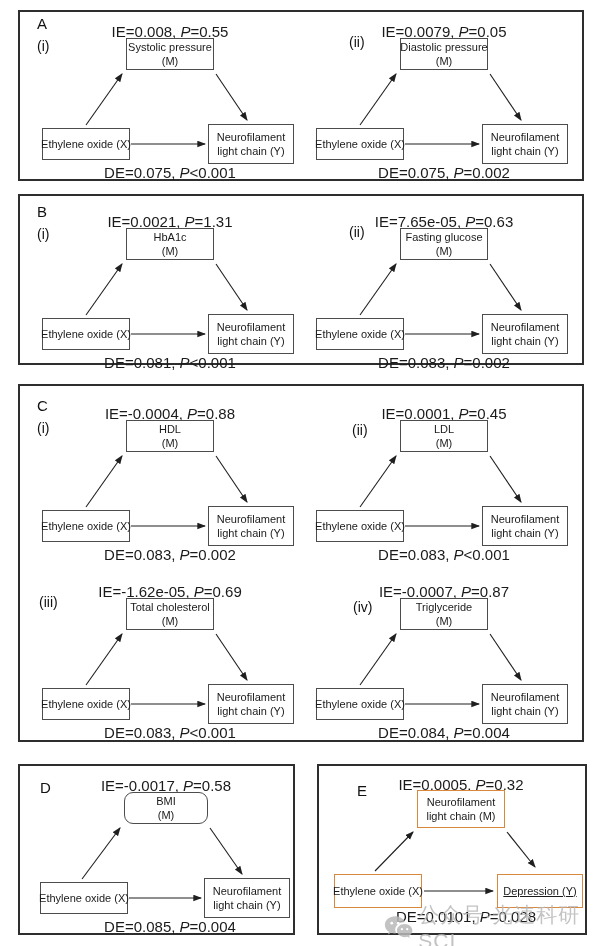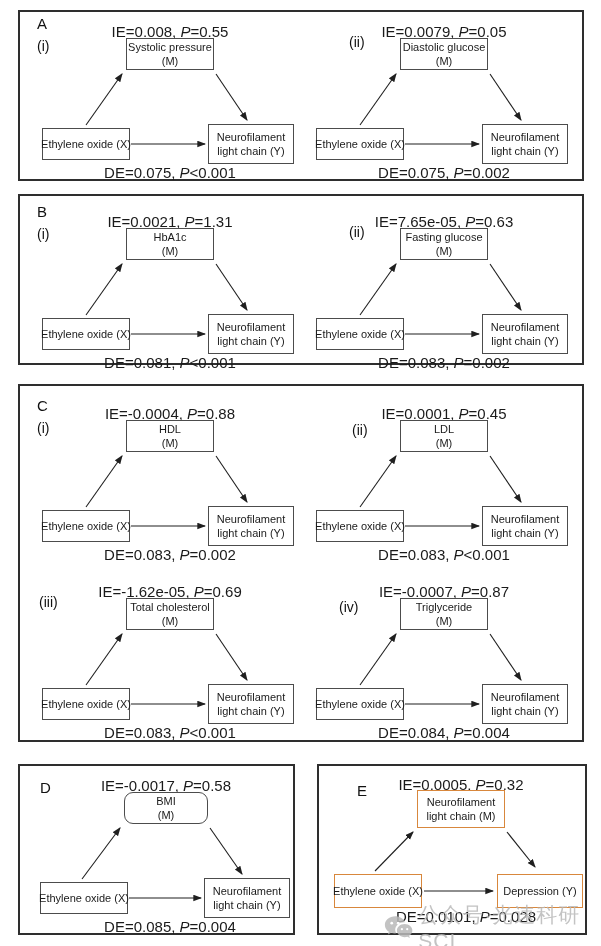--- a/index.html
+++ b/index.html
@@ -18,21 +18,21 @@
   .cell .ie{left:150px;top:11px;}
   .cell .m {left:106px;top:26px;width:88px;min-height:32px;}
   .cell .x {left:22px; top:116px;width:88px;height:32px;}
   .cell .y {left:188px;top:112px;width:86px;height:40px;}
   .cell .de{left:150px;top:152px;}
   .arrows{position:absolute;left:0;top:0;}
   
   .cellE .ie{left:142px;top:10px;}
   .cellE .m {left:98px;top:24px;width:88px;min-height:38px;}
   .cellE .x {left:15px;top:108px;width:88px;height:34px;}
-  .cellE .y {left:178px;top:108px;width:86px;height:34px;}
+  .cellE .y {left:178px;top:108px;width:86px;height:34px;text-decoration:underline;}
   .cellE .de{left:140px;top:142px;padding-left:14px;}
   .cellE .box{border-color:#d8873c;}
   
   .cellD .ie{left:146px;}
   .cellD .m {left:104px;width:84px;border-radius:9px;}
   .cellD .x {left:20px;}
   .cellD .y {left:184px;}
   line{stroke:#1f1f1f;stroke-width:1.1;}
   .watermark{position:absolute;left:384px;top:901px;display:flex;align-items:center;gap:5px;
              color:#b9b9b9;font-size:21px;letter-spacing:1px;z-index:5;opacity:.85;pointer-events:none;}
@@ -69,21 +69,21 @@
           </defs>
         <line x1="66" y1="113" x2="102" y2="62" marker-end="url(#ah0)"></line>
         <line x1="196" y1="62" x2="227" y2="108" marker-end="url(#ah0)"></line>
         <line x1="111" y1="132" x2="185" y2="132" marker-end="url(#ah0)"></line>
       </svg>
     </div>
 
     <div class="cell" style="left:274px;top:0;">
       <div class="stat ie"><span>IE=0.0079, </span><i>P</i><span>=0.05</span></div>
       <div class="box m">
-          <div>Diastolic glucose</div>
+          <div>Diastolic pressure</div>
           <div>(M)</div>
         </div>
       <div class="box x">
           <div>Ethylene oxide (X)</div>
         </div>
       <div class="box y">
           <div>Neurofilament</div>
           <div>light chain (Y)</div>
         </div>
       <div class="stat de"><span>DE=0.075, </span><i>P</i><span>=0.002</span></div>
@@ -156,21 +156,21 @@
         <line x1="111" y1="132" x2="185" y2="132" marker-end="url(#ah3)"></line>
       </svg>
     </div>
   </div>
 
   <div class="panel" style="left:18px;top:384px;width:566px;height:358px;">
     <div class="panel-letter" style="left:17px;top:11px;">C</div>
     <div class="sub-label" style="left:17px;top:34px;">(i)</div>
     <div class="sub-label" style="left:332px;top:36px;">(ii)</div>
     <div class="sub-label" style="left:19px;top:208px;">(iii)</div>
-    <div class="sub-label" style="left:319px;top:213px;">(iv)</div>
+    <div class="sub-label" style="left:333px;top:213px;">(iv)</div>
 
     <div class="cell" style="left:0;top:8px;padding-left:23px;">
       <div class="stat ie"><span>IE=-0.0004, </span><i>P</i><span>=0.88</span></div>
       <div class="box m">
           <div>HDL</div>
           <div>(M)</div>
         </div>
       <div class="box x">
           <div>Ethylene oxide (X)</div>
         </div>

